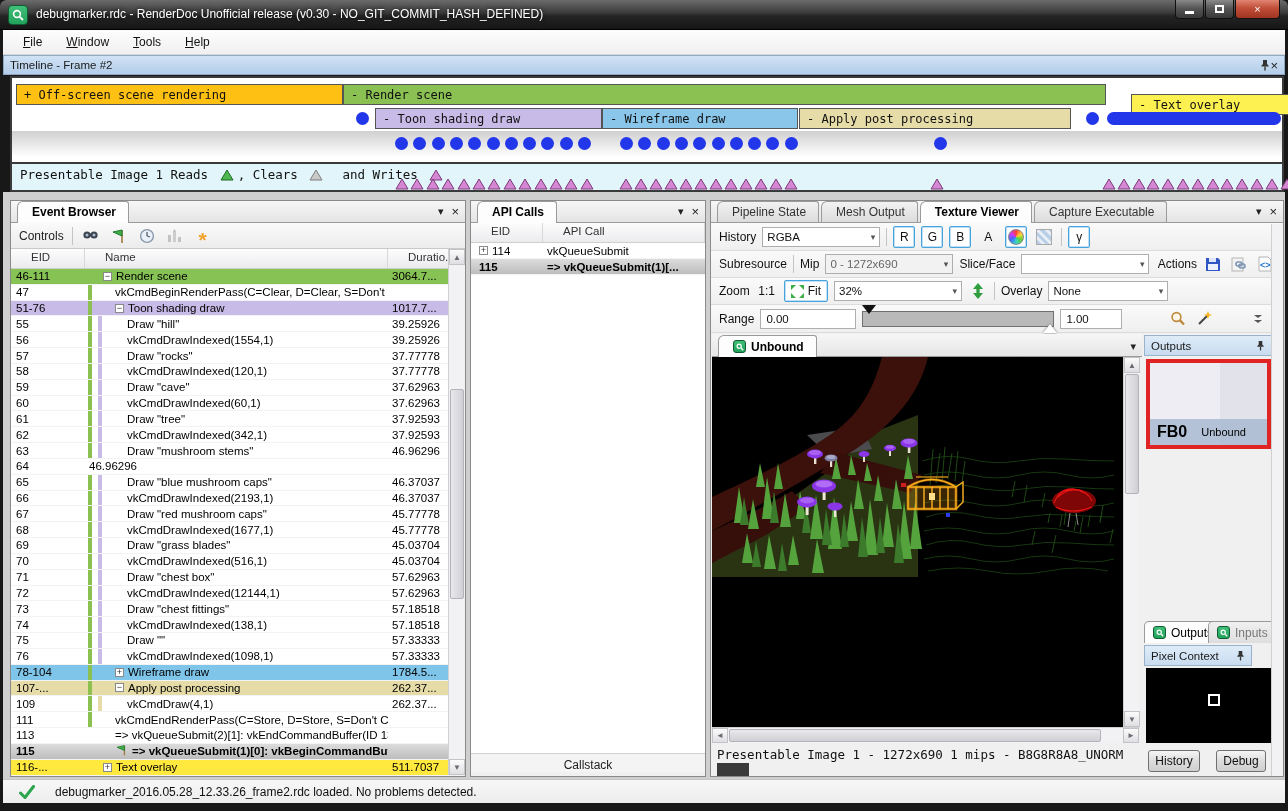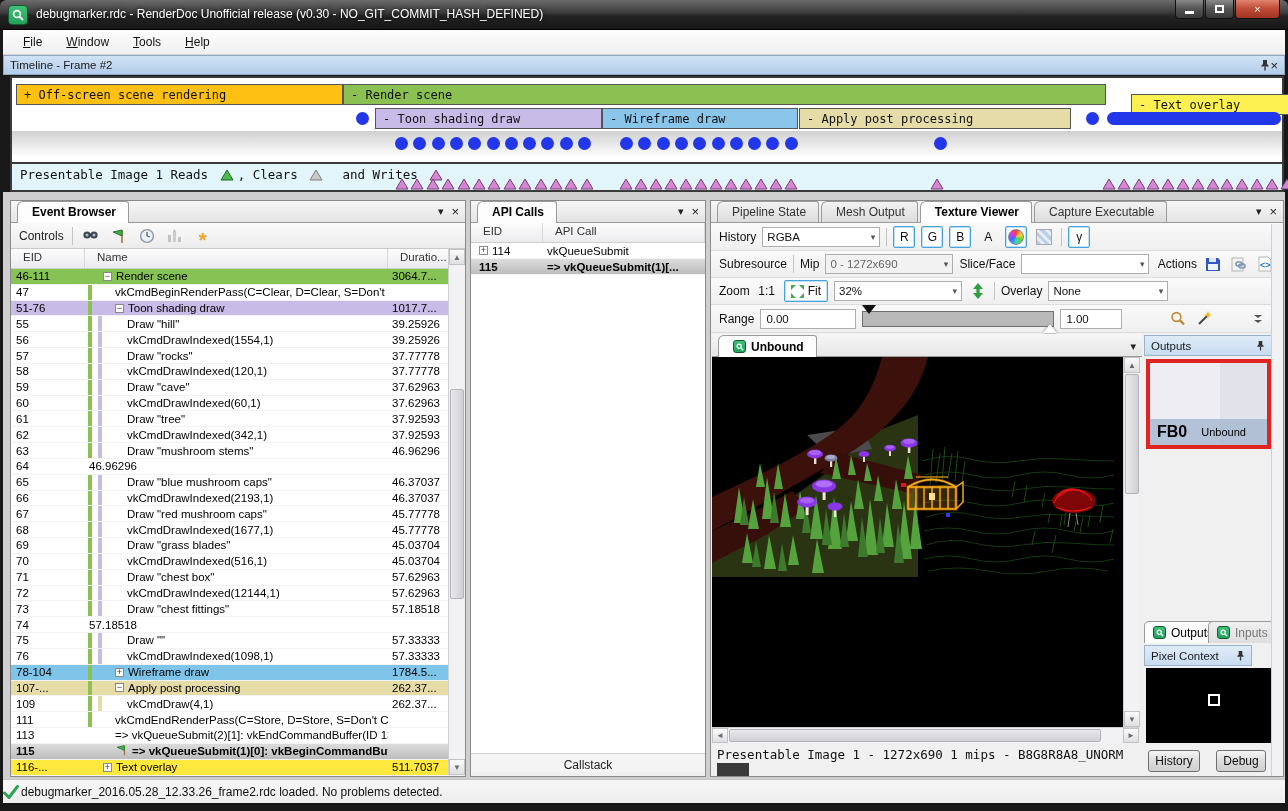--- a/index.html
+++ b/index.html
@@ -43,21 +43,21 @@
 .tabstrip{height:22px;display:flex;align-items:flex-end;background:linear-gradient(#f7f7f7,#e4e4e4);border-bottom:1px solid #9a9a9a;padding-left:6px}
 .tab{font-size:12px;color:#333;padding:3px 12px 3px 14px;border:1px solid #9a9a9a;border-bottom:none;border-radius:6px 3px 0 0;background:linear-gradient(#f2f2f2,#dcdcdc);margin-right:2px;height:21px;white-space:nowrap}
 .tab.active{background:#fdfdfd;font-weight:bold;color:#000;height:22px;margin-bottom:-1px}
 .strip-icons{margin-left:auto;display:flex;align-items:center;gap:8px;padding:0 6px 4px 0}
 .mini{font-size:11px;color:#222;line-height:1}
 
 .toolbar{height:26px;background:linear-gradient(#fafafa,#ececec);border-bottom:1px solid #c9c9c9;display:flex;align-items:center;padding:0 8px;gap:8px;font-size:12px;color:#222}
 .tb-sep{width:1px;height:18px;background:#c4c4c4}
 .tb-ico{width:20px;height:20px;display:flex;align-items:center;justify-content:center}
 .grid-hdr{display:flex;height:20px;background:linear-gradient(#fdfdfd,#ebebee);border-bottom:1px solid #cfcfcf;font-size:11.5px;color:#333}
-.grid-hdr .c{padding:2px 12px;border-right:1px solid #d8d8d8}
+.grid-hdr .c{padding:2px 20px;border-right:1px solid #d8d8d8}
 .erows{position:relative;background:#fff;overflow:hidden}
 .erow{display:flex;height:15.84px;font-size:11.5px;color:#000;align-items:center;border-bottom:1px solid #f3f3f3}
 .erow .eid{width:74px;padding-left:5px;flex:none;height:100%;display:flex;align-items:center}
 .erow .nm{width:303px;flex:none;position:relative;height:100%;display:flex;align-items:center;overflow:hidden;white-space:nowrap}
 .erow .du{width:62px;flex:none;padding-left:4px;overflow:hidden;white-space:nowrap}
 .guide{position:absolute;top:0;bottom:0;width:4px}
 .exp{display:inline-block;width:9px;height:9px;border:1px solid #8a8a8a;background:#fff;font-size:9px;line-height:7px;text-align:center;margin-right:4px;flex:none;color:#333}
 .bg-green{background:#86c254}.bg-purple{background:#c8bbe7}.bg-blue{background:#7fc4e9}
 .bg-tan{background:#e6dca8}.bg-yellow{background:#ffe93e}
 .bg-sel{background:linear-gradient(#dcdcdc,#bdbdbd);font-weight:bold}
@@ -83,21 +83,21 @@
 .gicon{width:13px;height:13px;background:linear-gradient(#3fbf77,#23a25b);border-radius:3px;border:1px solid #0f5c33;display:inline-flex;align-items:center;justify-content:center;margin-right:5px;flex:none}
 .viewport{position:absolute;background:#000;overflow:hidden}
 .texstatus{position:absolute;font-family:"DejaVu Sans Mono",monospace;font-size:12.5px;color:#111}
 .swatch{position:absolute;width:32px;height:13px;background:#3a3a3a}
 .sidehdr{position:absolute;height:21px;background:linear-gradient(#dfecf8,#c8dcf0);border:1px solid #9ab2cc;display:flex;align-items:center;font-size:11.5px;padding:0 6px;color:#1a1a1a}
 .fbthumb{position:absolute;border:4px solid #e02424;background:linear-gradient(90deg,#ededf3 60%,#e2e2ea 60%);display:flex;flex-direction:column;justify-content:flex-end}
 .fbstrip{height:26px;background:rgba(168,186,209,.85);display:flex;align-items:center;padding:0 7px}
 .btn7{position:absolute;height:22px;border:1px solid #707070;border-radius:3px;background:linear-gradient(#f5f5f5,#dcdcdc 50%,#cfcfcf);font-size:12px;display:flex;align-items:center;justify-content:center;color:#111}
 .iotab{position:absolute;height:22px;display:flex;align-items:center;font-size:12px;border:1px solid #9a9a9a;border-bottom:none;border-radius:5px 5px 0 0;padding:0 8px}
 
-.statusbar{left:3px;top:779px;width:1282px;height:24px;background:linear-gradient(#f7f7f7,#ededed);border-top:1px solid #c6c6c6;display:flex;align-items:center;padding:0 0;gap:2px;font-size:12px;color:#111}
+.statusbar{left:3px;top:779px;width:1282px;height:24px;background:linear-gradient(#f7f7f7,#ededed);border-top:1px solid #c6c6c6;display:flex;align-items:center;padding:0 16px;gap:20px;font-size:12px;color:#111}
 .flagsvg{display:inline-block;margin-right:3px}
 </style>
 </head>
 <body>
 
 <div class="abs titlebar">
   <div class="abs appicon">
     <svg width="12" height="12" viewBox="0 0 12 12">
         <circle cx="5" cy="5" r="3.4" fill="none" stroke="#fff" stroke-width="1.6"></circle>
         <line x1="7.6" y1="7.6" x2="11" y2="11" stroke="#fff" stroke-width="1.8"></line>
@@ -573,20 +573,27 @@
           <span class="guide" style="left: 3px; background: rgb(140, 193, 82);"></span>
           <span class="guide" style="left: 13px; background: rgb(200, 187, 231);"></span>
           <span style="padding-left: 42px; display: inline-flex; align-items: center;">
             <span>Draw "chest fittings"</span>
           </span>
         </div>
         <div class="du">57.18518</div>
       </div>
       <div class="erow">
         <div class="eid">74</div>
+        <div class="nm">
+          <span class="guide" style="left: 3px; background: rgb(140, 193, 82);"></span>
+          <span class="guide" style="left: 13px; background: rgb(200, 187, 231);"></span>
+          <span style="padding-left: 42px; display: inline-flex; align-items: center;">
+            <span>vkCmdDrawIndexed(138,1)</span>
+          </span>
+        </div>
         <div class="du">57.18518</div>
       </div>
       <div class="erow">
         <div class="eid">75</div>
         <div class="nm">
           <span class="guide" style="left: 3px; background: rgb(140, 193, 82);"></span>
           <span class="guide" style="left: 13px; background: rgb(200, 187, 231);"></span>
           <span style="padding-left: 42px; display: inline-flex; align-items: center;">
             <span>Draw ""</span>
           </span>

